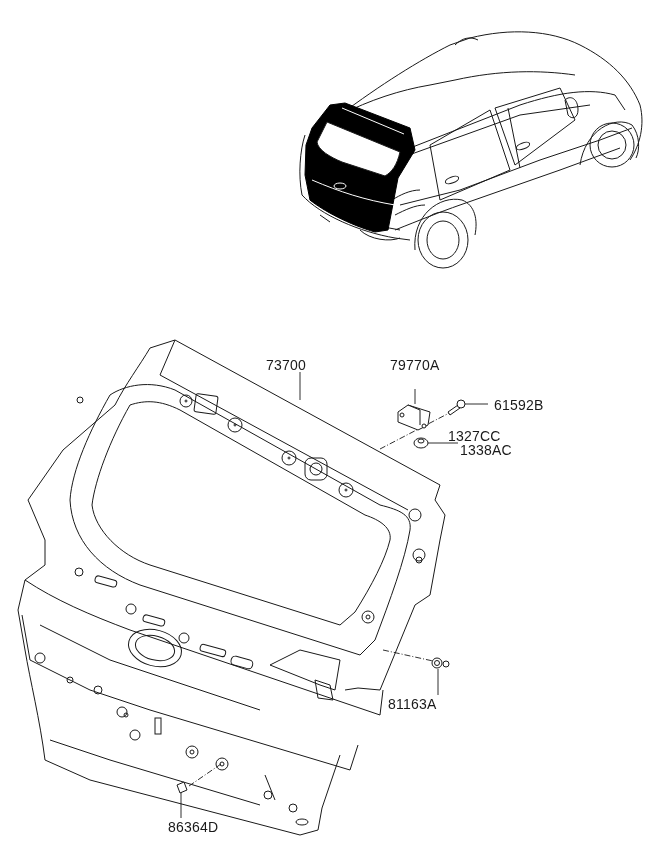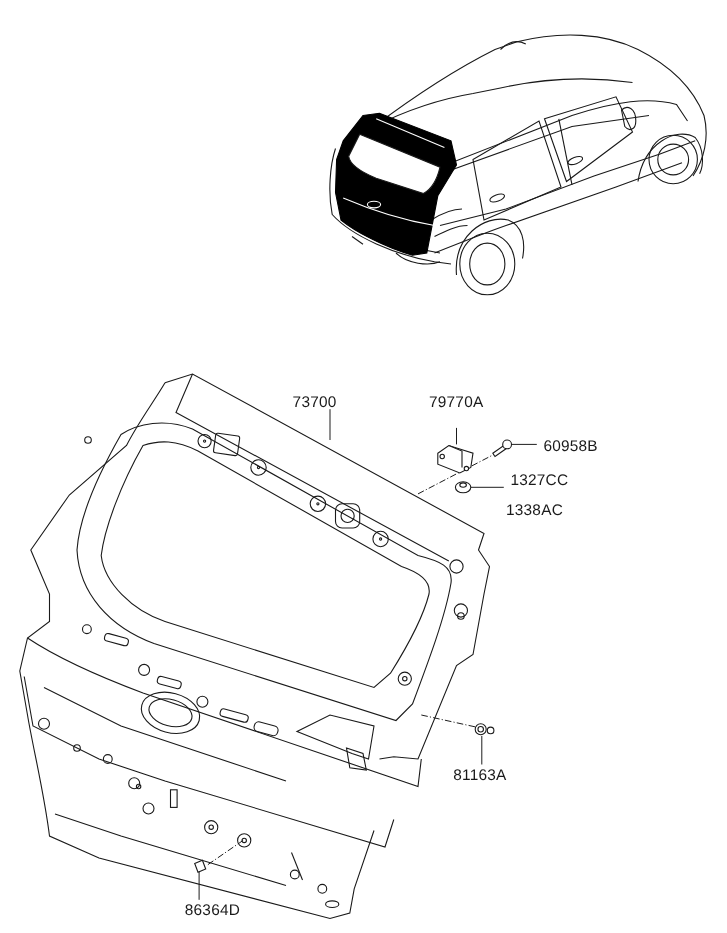--- a/index.html
+++ b/index.html
@@ -171,18 +171,18 @@
       </g>
 
       <g>
         <path d="M177,785 L184,782 L187,790 L180,793 Z"></path>
       </g>
     </g>
   </svg>
 
   <div class="callout" style="left:266px;top:358px;">73700</div>
   <div class="callout" style="left:390px;top:358px;">79770A</div>
-  <div class="callout" style="left:494px;top:398px;">60958B</div>
-  <div class="callout" style="left:464px;top:429px;">1327CC</div>
-  <div class="callout" style="left:460px;top:456px;">1338AC</div>
-  <div class="callout" style="left:412px;top:697px;">81163A</div>
+  <div class="callout" style="left:494px;top:398px;">61592B</div>
+  <div class="callout" style="left:448px;top:429px;">1327CC</div>
+  <div class="callout" style="left:460px;top:443px;">1338AC</div>
+  <div class="callout" style="left:388px;top:697px;">81163A</div>
   <div class="callout" style="left:168px;top:820px;">86364D</div>
 </div>
 
 </body></html>

